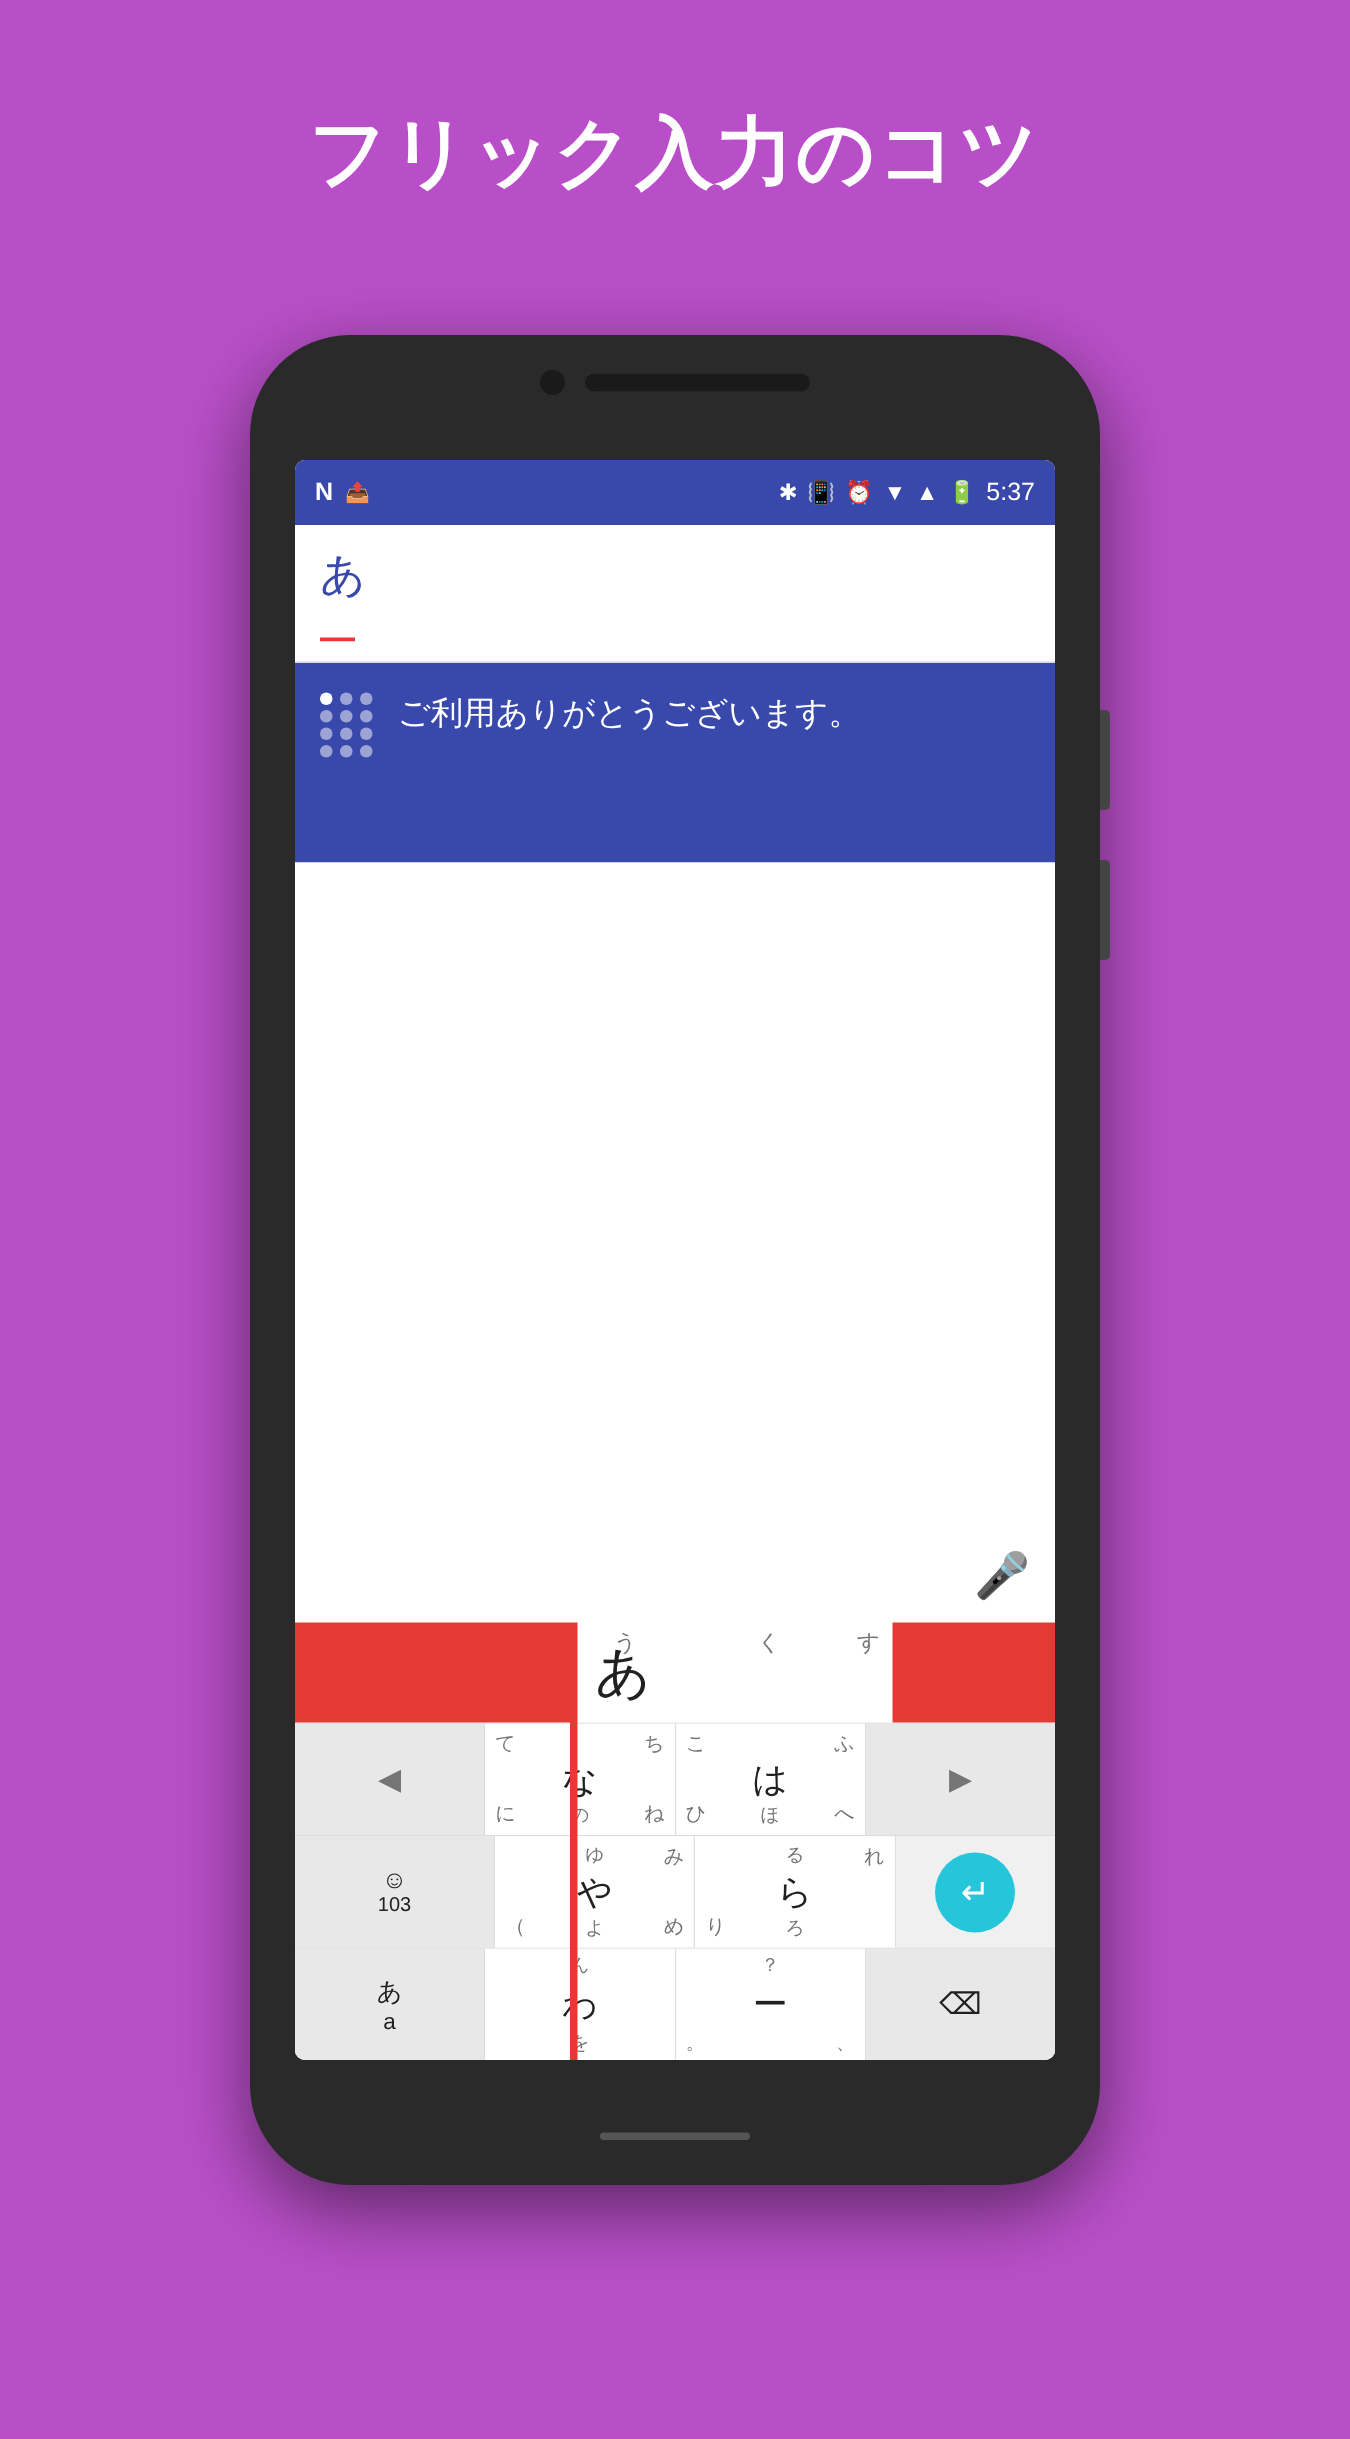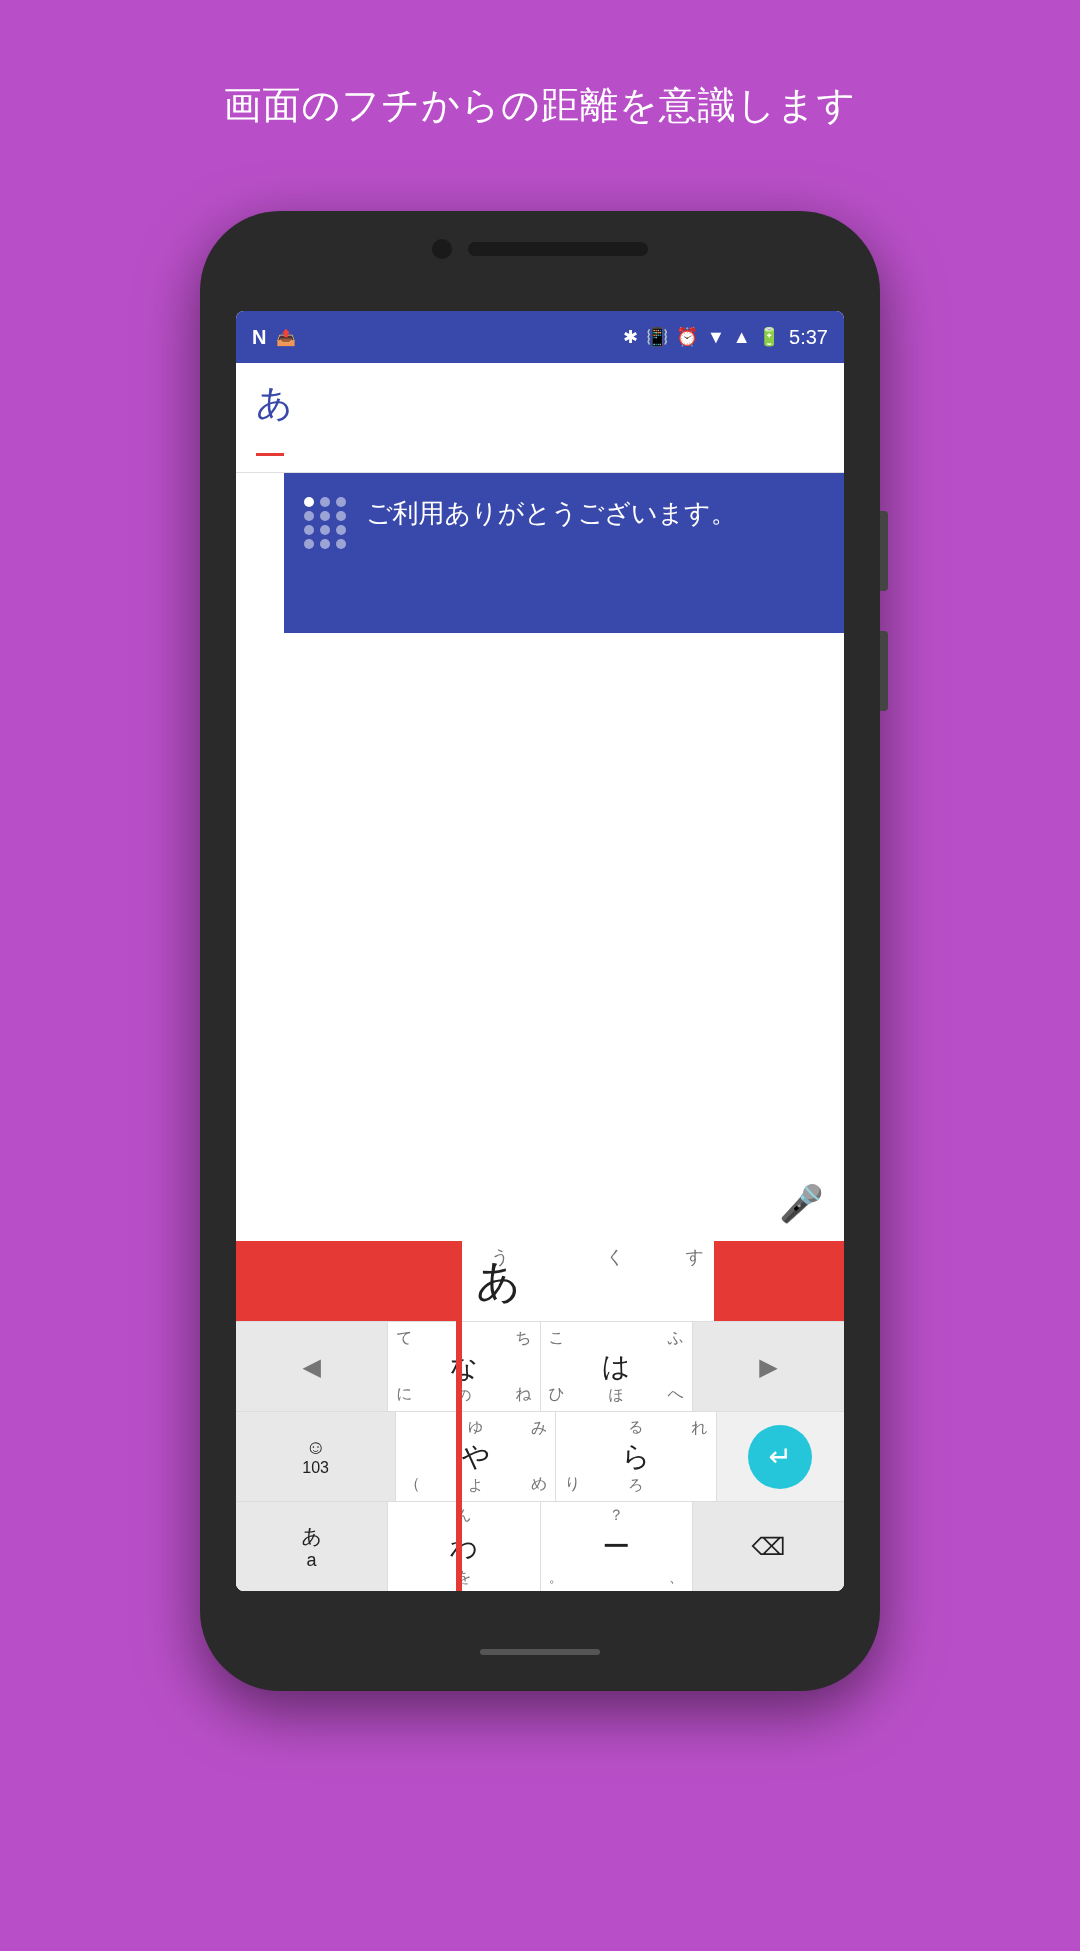--- a/index.html
+++ b/index.html
@@ -158,21 +158,20 @@
 
     
     .suggestion-bar {
       background: #3949ab;
       padding: 20px 16px 20px 20px;
       display: flex;
       align-items: flex-start;
       gap: 20px;
       flex-shrink: 0;
       min-height: 160px;
-      margin-left: 48px;
     }
 
     .dots-grid {
       display: flex;
       flex-direction: column;
       gap: 4px;
       margin-top: 4px;
     }
 
     .dots-row {
@@ -408,21 +407,21 @@
       width: 120px;
       height: 6px;
       background: #555;
       border-radius: 3px;
     }
   </style>
 </head>
 <body>
 
 <div class="header-section">
-  <p class="sub-title">画面のフチからの距離を意識します</p>
+  <h1 class="main-title">フリック入力のコツ</h1>
 </div>
 
 <div class="phone-container">
   <div class="phone-shell"></div>
 
   <div class="phone-side-button"></div>
   <div class="phone-side-button-2"></div>
 
   <div class="phone-top-bar">
     <div class="camera-dot"></div>

